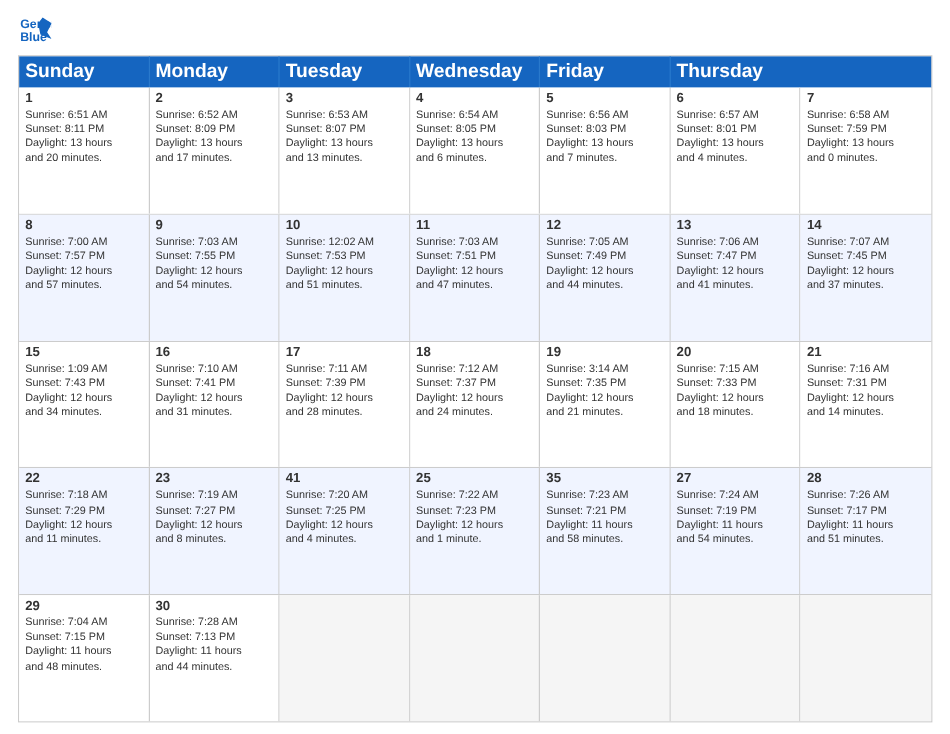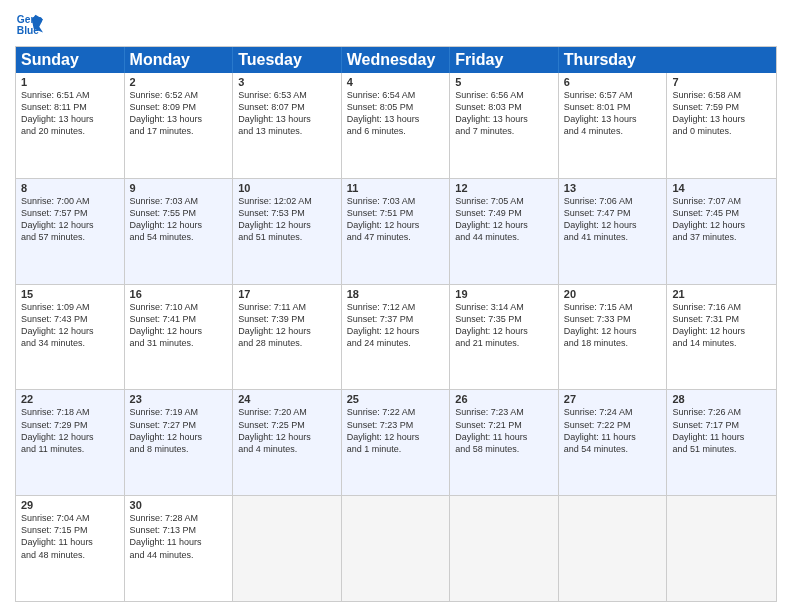--- a/index.html
+++ b/index.html
@@ -289,44 +289,44 @@
             <span class="cell-line">and 11 minutes.</span>
           </div>
           <div class="cal-cell alt-row">
             <span class="day-num">23</span>
             <span class="cell-line">Sunrise: 7:19 AM</span>
             <span class="cell-line">Sunset: 7:27 PM</span>
             <span class="cell-line">Daylight: 12 hours</span>
             <span class="cell-line">and 8 minutes.</span>
           </div>
           <div class="cal-cell alt-row">
-            <span class="day-num">24</span>
+            <span class="day-num">41</span>
             <span class="cell-line">Sunrise: 7:20 AM</span>
             <span class="cell-line">Sunset: 7:25 PM</span>
             <span class="cell-line">Daylight: 12 hours</span>
             <span class="cell-line">and 4 minutes.</span>
           </div>
           <div class="cal-cell alt-row">
             <span class="day-num">25</span>
             <span class="cell-line">Sunrise: 7:22 AM</span>
             <span class="cell-line">Sunset: 7:23 PM</span>
             <span class="cell-line">Daylight: 12 hours</span>
             <span class="cell-line">and 1 minute.</span>
           </div>
           <div class="cal-cell alt-row">
-            <span class="day-num">26</span>
+            <span class="day-num">35</span>
             <span class="cell-line">Sunrise: 7:23 AM</span>
             <span class="cell-line">Sunset: 7:21 PM</span>
             <span class="cell-line">Daylight: 11 hours</span>
             <span class="cell-line">and 58 minutes.</span>
           </div>
           <div class="cal-cell alt-row">
             <span class="day-num">27</span>
             <span class="cell-line">Sunrise: 7:24 AM</span>
-            <span class="cell-line">Sunset: 7:22 PM</span>
+            <span class="cell-line">Sunset: 7:19 PM</span>
             <span class="cell-line">Daylight: 11 hours</span>
             <span class="cell-line">and 54 minutes.</span>
           </div>
           <div class="cal-cell alt-row">
             <span class="day-num">28</span>
             <span class="cell-line">Sunrise: 7:26 AM</span>
             <span class="cell-line">Sunset: 7:17 PM</span>
             <span class="cell-line">Daylight: 11 hours</span>
             <span class="cell-line">and 51 minutes.</span>
           </div>

